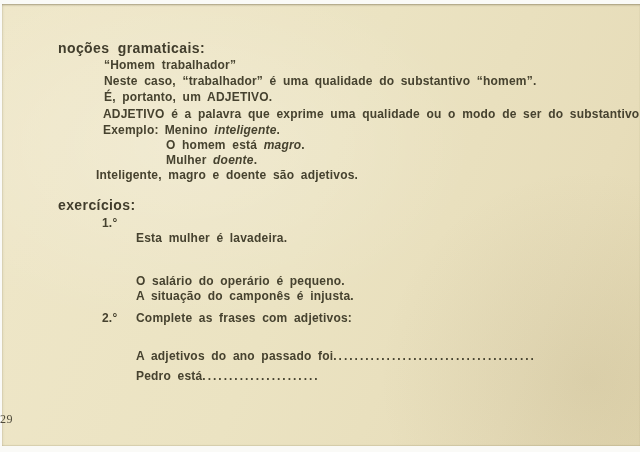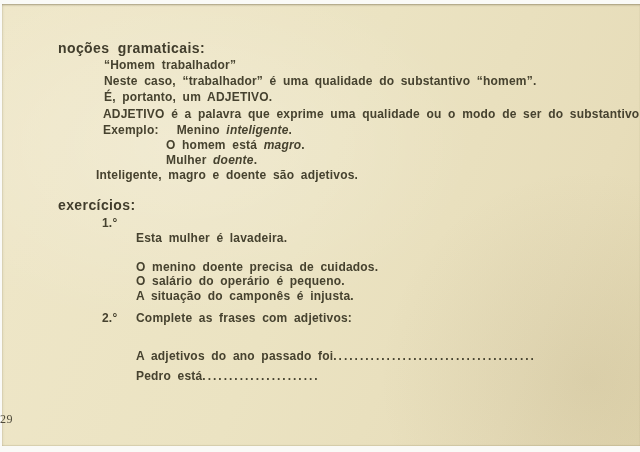--- a/index.html
+++ b/index.html
@@ -47,21 +47,21 @@
     word-spacing: 3px;
     white-space: nowrap;
   }
   .heading {
     font-size: 14px;
     letter-spacing: 0.4px;
     word-spacing: 4px;
     color: #413d2c;
   }
   .ital { font-style: italic; }
-  .ex-gap { margin-left: 18px; }
+  .ex-gap { margin-left: 6px; }
   .dots { letter-spacing: 2px; }
   .page-number {
     position: absolute;
     left: 0;
     top: 412px;
     width: 636px;
     text-align: left;
     font-family: "Liberation Serif", serif;
     font-size: 12px;
     color: #4e4a3a;
@@ -98,21 +98,20 @@
       <span>O homem está </span><span class="ital">magro</span><span>.</span>
     </div>
 
     <div class="line" style="left:96px; top:169px">Inteligente, magro e doente são adjetivos.</div>
 
     <div class="line heading" style="left:58px; top:199px">exercícios:</div>
 
     <div class="line" style="left:102px; top:217px">1.°</div>
 
     <div class="line" style="left:136px; top:232px">Esta mulher é lavadeira.</div>
-    <div class="line" style="left:136px; top:261px">O menino doente precisa de cuidados.</div>
     <div class="line" style="left:136px; top:275px">O salário do operário é pequeno.</div>
     <div class="line" style="left:136px; top:290px">A situação do camponês é injusta.</div>
 
     <div class="line" style="left:102px; top:312px">2.°</div>
     <div class="line" style="left:136px; top:312px">Complete as frases com adjetivos:</div>
 
 
     <div class="line" style="left:136px; top:350px">
       <span>A adjetivos do ano passado foi</span><span class="dots">......................................</span>
     </div>

